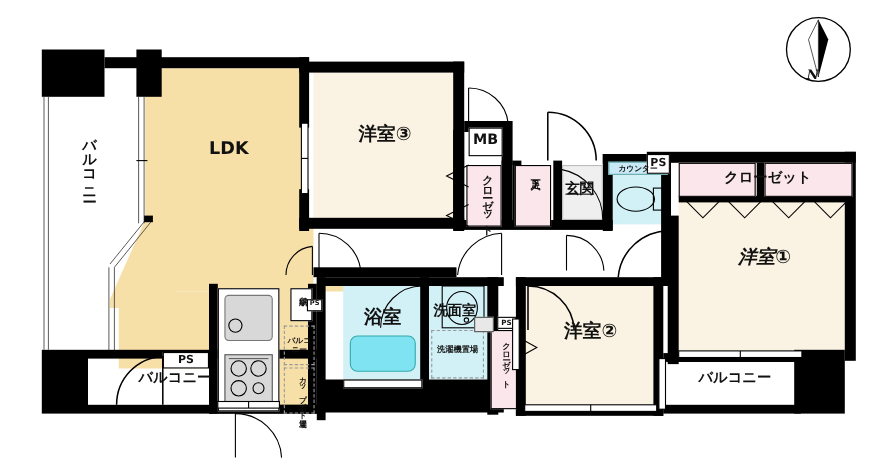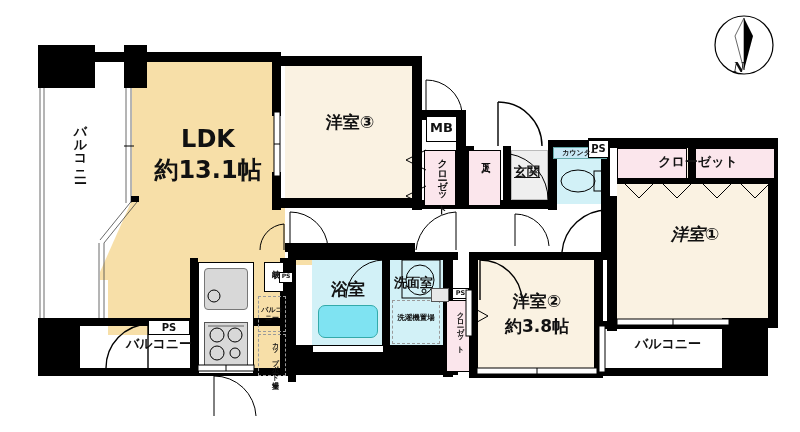--- a/index.html
+++ b/index.html
@@ -15,21 +15,21 @@
   .f-gray{background:#e8e8e8;}
   .f-tub{background:#7fe3f2;}
   .f-sink{background:#d8d8d8;}
   .f-counter{background:#c8e9f5;}
   
   .wall{background:#000000;}
   .ol{border:1.5px solid #000;}
   
   .lbl{position:absolute;color:#111;text-align:center;line-height:1.15;white-space:nowrap;
        font-family:"DejaVu Sans","Liberation Sans",sans-serif;}
-  .big{font-size:24px;font-weight:700;}
+  .big{font-size:16px;font-weight:700;}
   .mid{font-size:17px;font-weight:700;}
   .sm{font-size:13px;font-weight:700;}
   .xs{font-size:10px;font-weight:700;}
   .xxs{font-size:7.5px;font-weight:700;}
   .vert{writing-mode:vertical-rl;text-orientation:upright;line-height:1.05;}
   .dashed{border:1px dashed #9a9a9a;}
   .ctr{display:flex;align-items:center;justify-content:center;}
   .col{flex-direction:column;}
   svg{display:block;overflow:visible;}
   .ln{stroke:#000;stroke-width:1;fill:none;}
@@ -265,28 +265,26 @@
   </svg>
   <svg class="abs" style="left:597px;top:326px;width:10px;height:46px;">
     <rect x="2" y="0" width="6" height="46" fill="#fff" stroke="#000" stroke-width="1"></rect>
   </svg>
   <svg class="abs" style="left:198px;top:364px;width:56px;height:9px;">
     <rect x="0" y="1" width="56" height="6" fill="#fff" stroke="#000" stroke-width="1"></rect>
     <line class="ln" x1="28" y1="1" x2="28" y2="7"></line>
   </svg>
 
   <div class="lbl big" style="left:160px;top:126px;width:96px;">LDK</div>
-  <div class="lbl big" style="left:146px;top:157px;width:124px;">約13.1帖</div>
 
   <div class="lbl mid" style="left:300px;top:113px;width:100px;">洋室③</div>
 
   <div class="lbl mid" style="left:640px;top:225px;width:110px;font-style:italic;">洋室①</div>
 
   <div class="lbl mid" style="left:487px;top:292px;width:100px;">洋室②</div>
-  <div class="lbl mid" style="left:487px;top:317px;width:100px;">約3.8帖</div>
 
   <div class="lbl mid" style="left:316px;top:280px;width:64px;">浴室</div>
   <div class="lbl sm" style="left:376px;top:276px;width:75px;">洗面室</div>
 
   <div class="lbl sm" style="left:505px;top:165px;width:44px;text-decoration:underline;">玄関</div>
 
   <div class="lbl sm vert" style="left:71px;top:117px;width:16px;">バルコニー</div>
   <div class="lbl sm" style="left:104px;top:337px;width:110px;">バルコニー</div>
   <div class="lbl sm" style="left:615px;top:337px;width:106px;">バルコニー</div>
 

